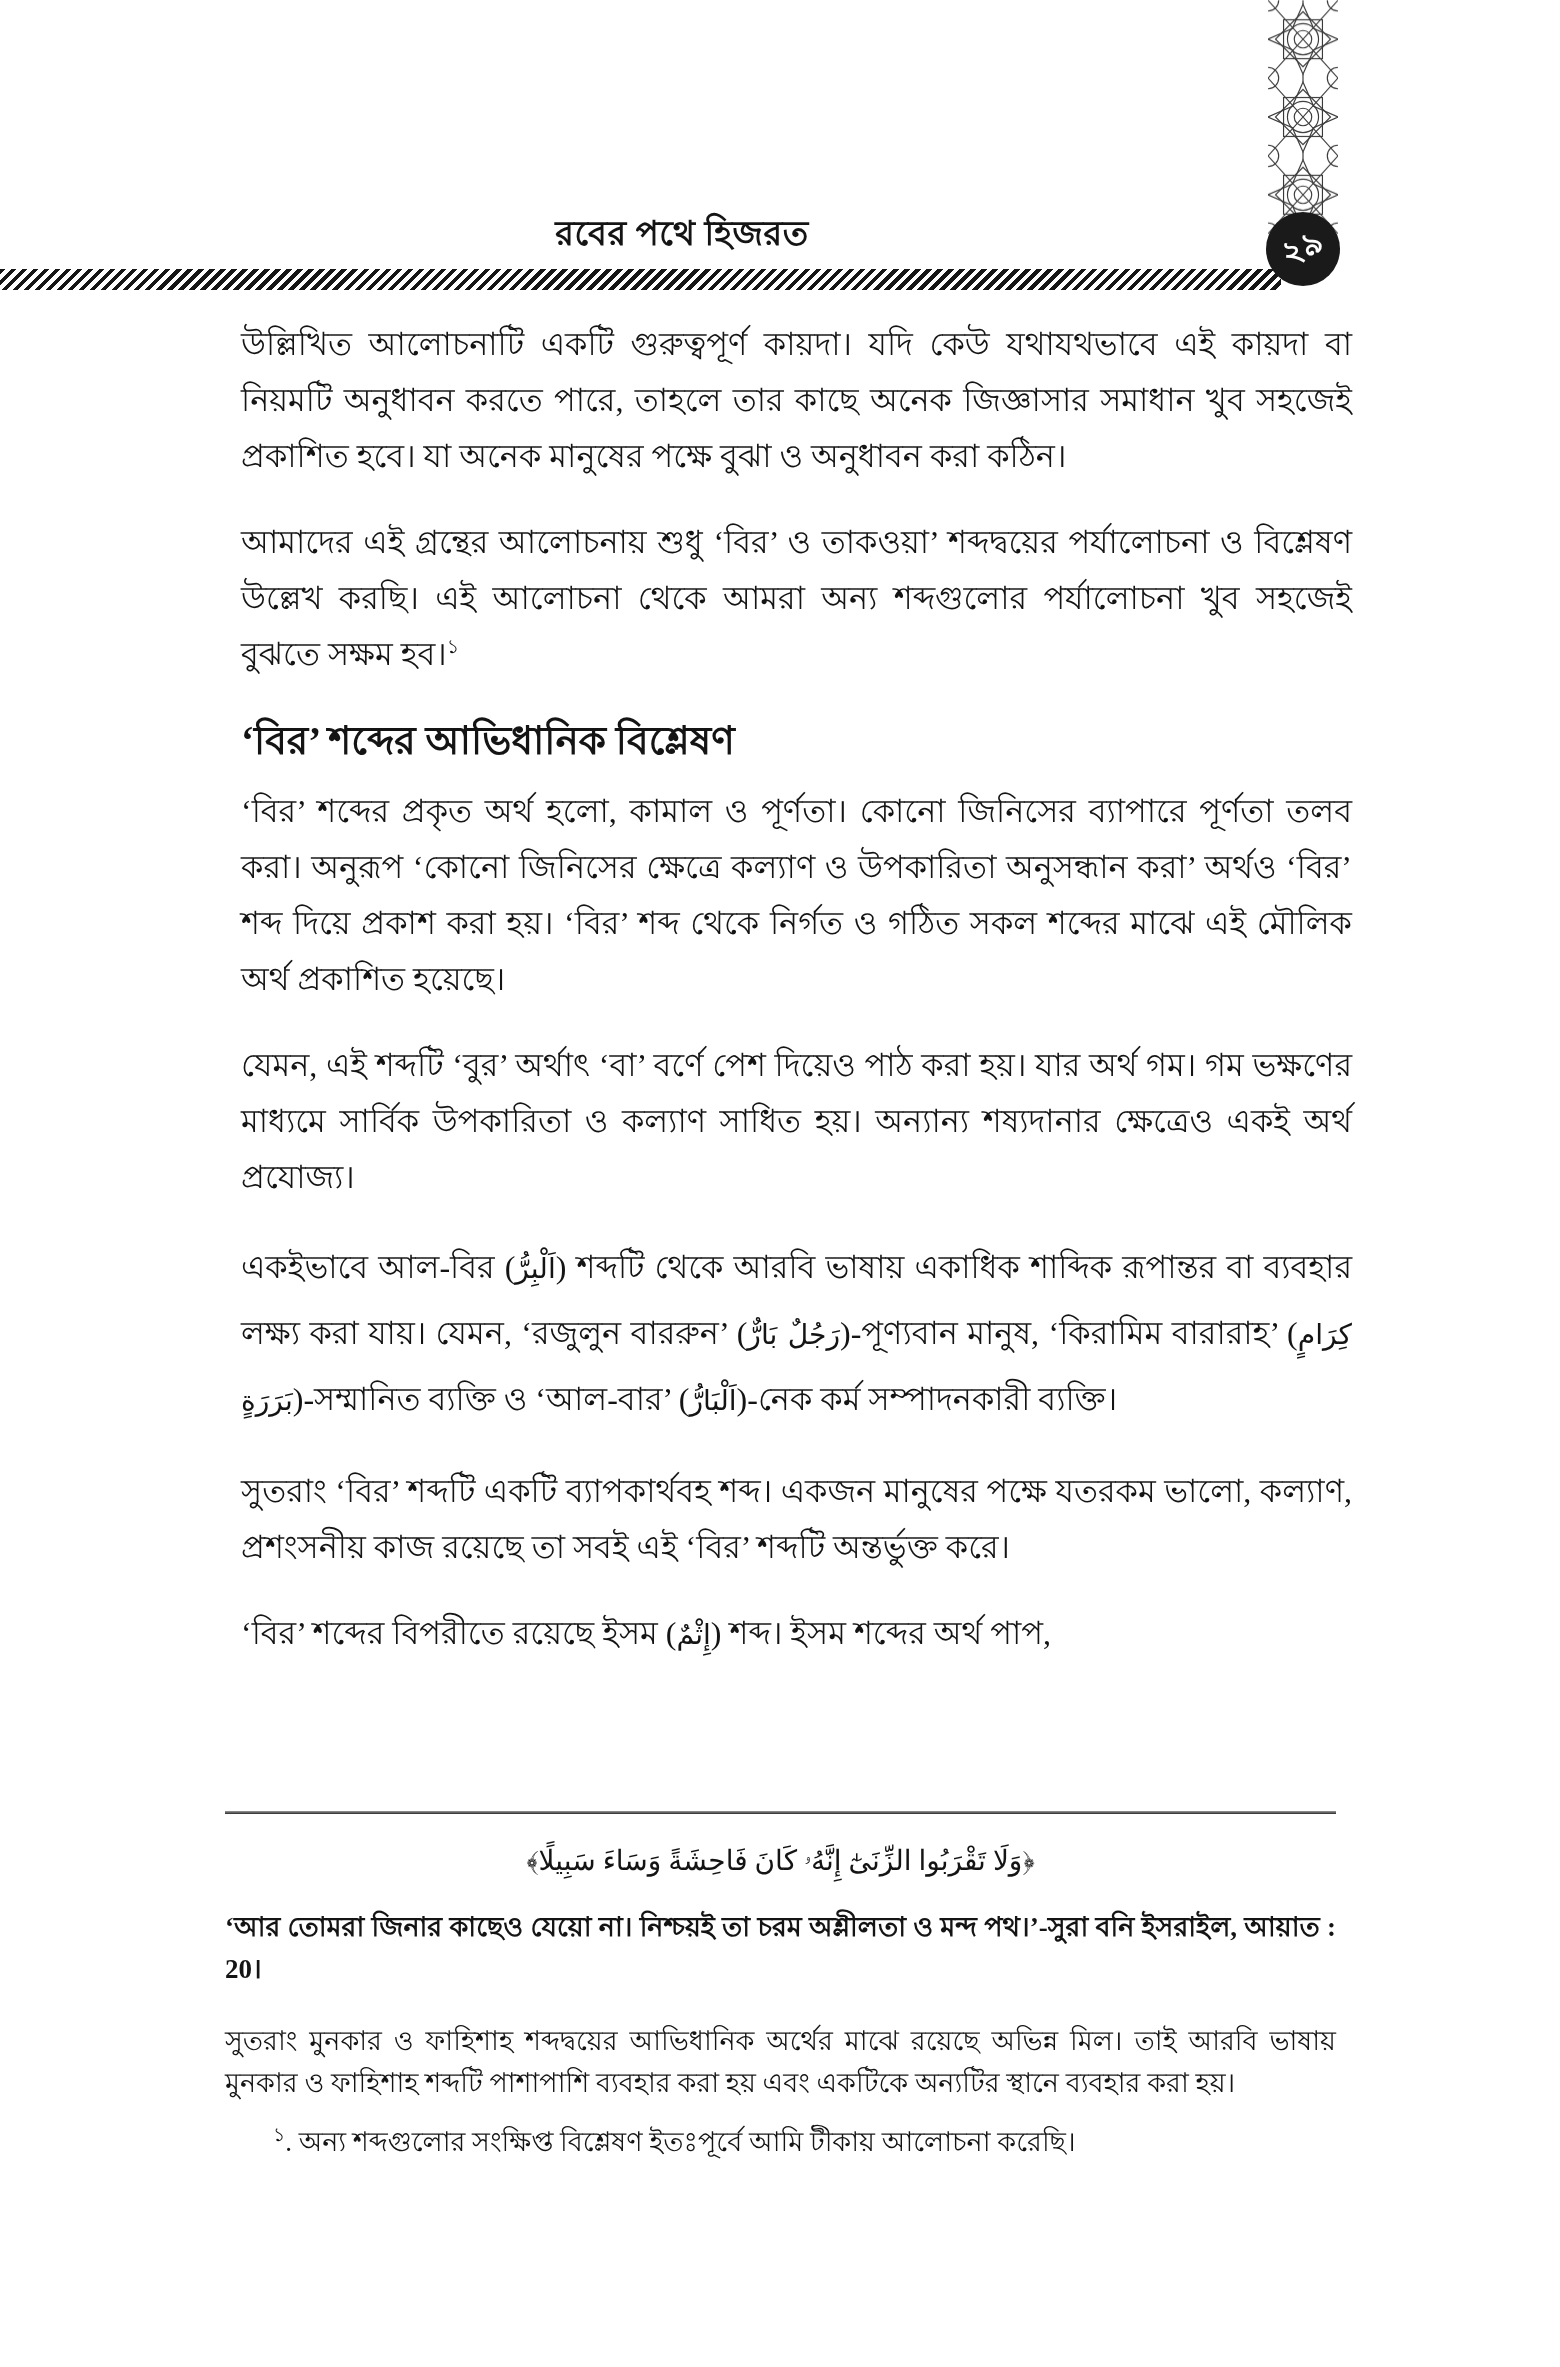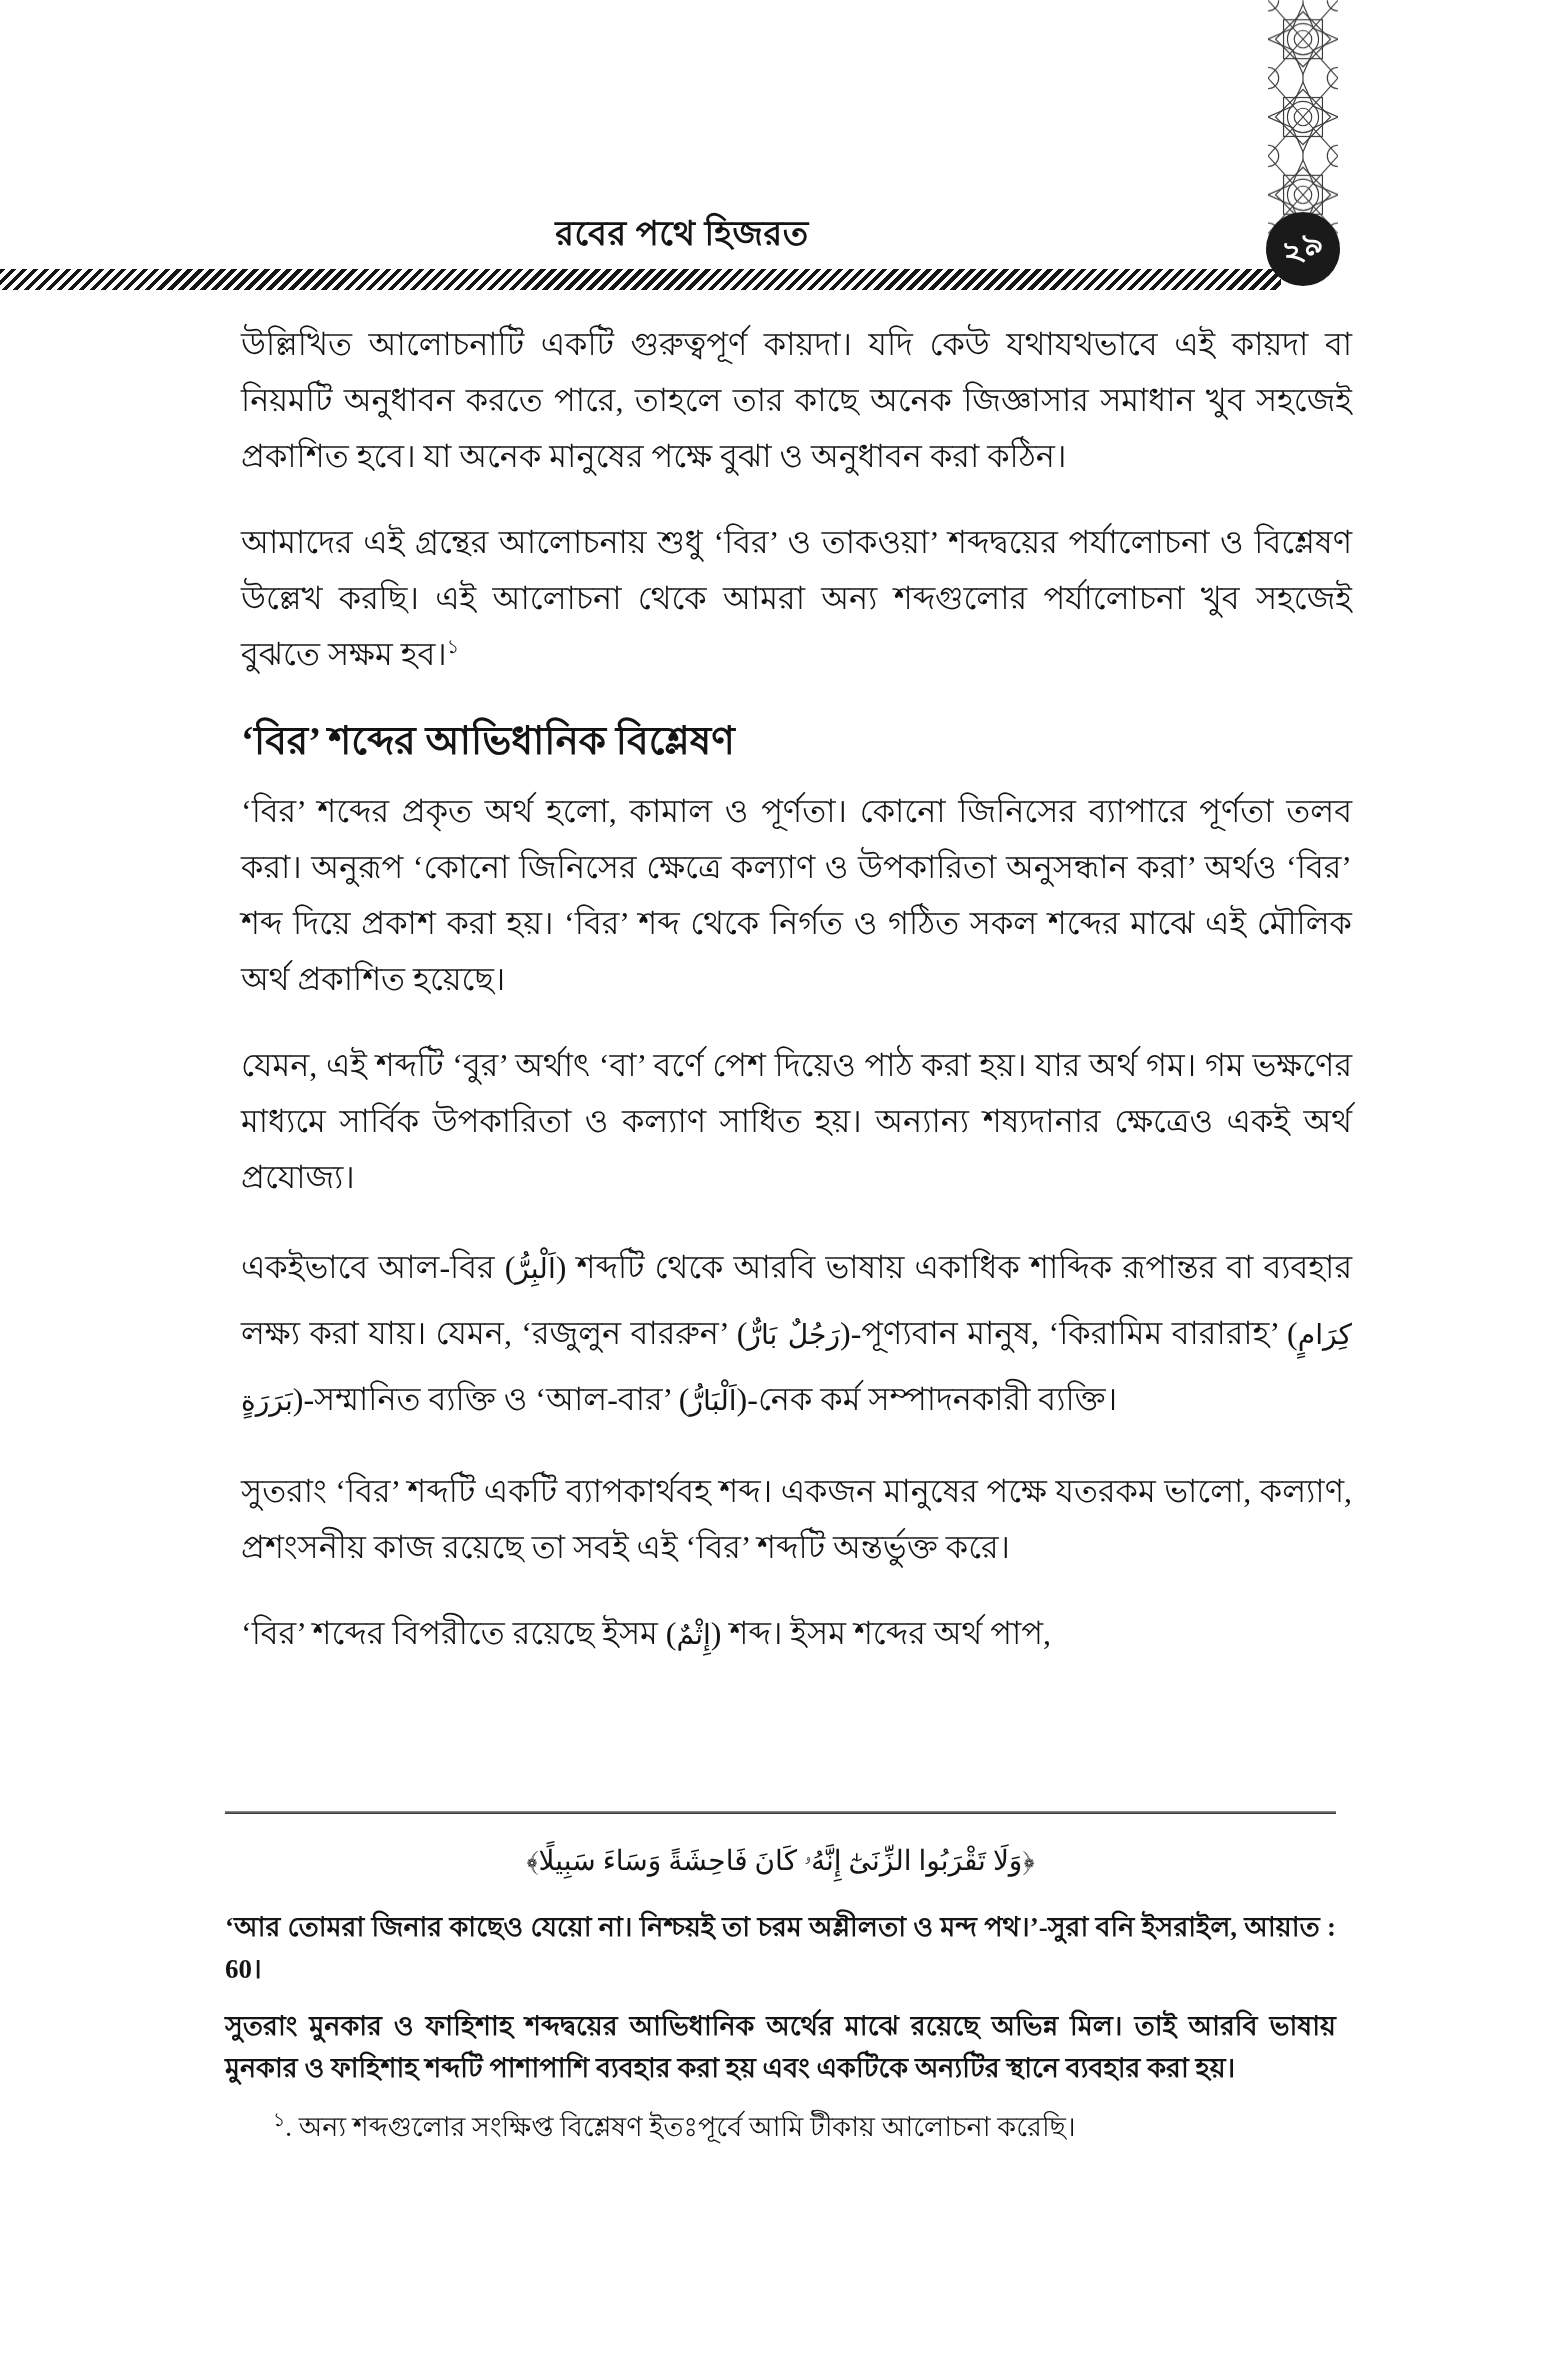--- a/index.html
+++ b/index.html
@@ -54,21 +54,21 @@
   .fn-ref{font-size:0.6em;vertical-align:super;line-height:0;}
   
   .footnote-area{position:absolute;left:225px;top:1811px;width:1111px;}
   .footnote-rule{height:2.9px;background:linear-gradient(#9a9a9a,#2a2a2a);}
   .verse{
     margin-top:23.4px;text-align:center;direction:rtl;
     font-family:Liberation Serif, serif;font-size:28px;line-height:47px;
   }
   .fn{font-size:27px;line-height:42px;text-align:justify;margin:0;}
   .fn-translation{margin-top:21.5px;font-weight:700;}
-  .fn-note{margin-top:15px;font-weight:700;}
+  .fn-note{margin-top:30px;font-weight:400;}
   .fn-one{margin-top:17.6px;font-weight:400;margin-left:48px;}
   .fn-one .fn-marker{font-size:0.7em;vertical-align:super;line-height:0;}
 </style>
 </head>
 <body>
 
 <div class="page">
 
   <div class="corner-ornament">
     <svg viewBox="0 0 72 240" xmlns="http://www.w3.org/2000/svg" aria-hidden="true">
@@ -119,21 +119,21 @@
 
     <p class="para para-bold"><span>‘বির’ শব্দের বিপরীতে রয়েছে ইস‌ম (</span><span class="ar" dir="rtl">إِثْمٌ</span><span>) শব্দ। ইস‌ম শব্দের অর্থ পাপ,</span></p>
 
   </main>
 
   <div class="footnote-area">
     <div class="footnote-rule"></div>
 
     <div class="verse">﴿وَلَا تَقْرَبُوا الزِّنَىٰٓ إِنَّهُۥ كَانَ فَاحِشَةً وَسَاءَ سَبِيلًا﴾</div>
 
-    <p class="fn fn-translation">‘আর তোমরা জিনার কাছেও যেয়ো না। নিশ্চয়ই তা চরম অশ্লীলতা ও মন্দ পথ।’-সুরা বনি ইসরাইল, আয়াত : 60।</p>
+    <p class="fn fn-translation">‘আর তোমরা জিনার কাছেও যেয়ো না। নিশ্চয়ই তা চরম অশ্লীলতা ও মন্দ পথ।’-সুরা বনি ইসরাইল, আয়াত : 20।</p>
 
     <p class="fn fn-note">সুতরাং মুনকার ও ফাহিশাহ শব্দদ্বয়ের আভিধানিক অর্থের মাঝে রয়েছে অভিন্ন মিল। তাই আরবি ভাষায় মুনকার ও ফাহিশাহ শব্দটি পাশাপাশি ব্যবহার করা হয় এবং একটিকে অন্যটির স্থানে ব্যবহার করা হয়।</p>
 
     <p class="fn fn-one"><sup class="fn-marker">১</sup><span>. অন্য শব্দগুলোর সংক্ষিপ্ত বিশ্লেষণ ইতঃপূর্বে আমি টীকায় আলোচনা করেছি।</span></p>
   </div>
 
 </div>
 
 
 </body></html>

